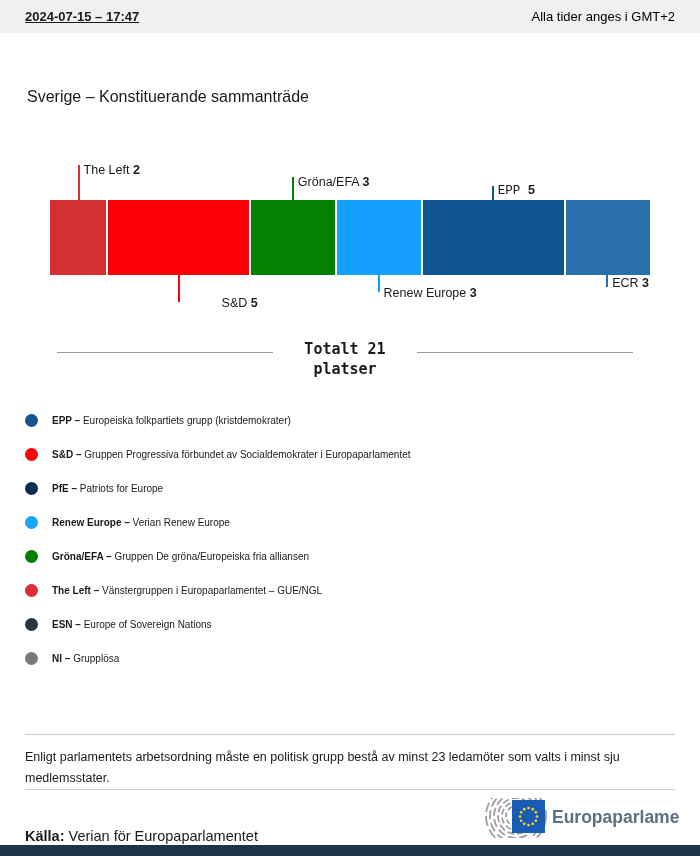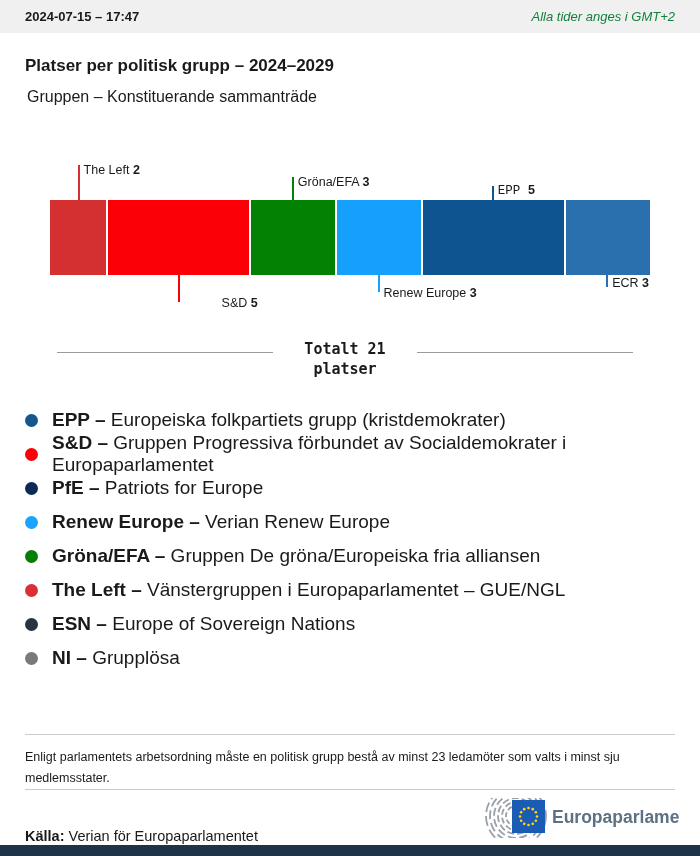--- a/index.html
+++ b/index.html
@@ -2,22 +2,22 @@
 <html><head>
 <meta charset="utf-8">
 <style>
   html,body{margin:0;padding:0;background:#fff;}
   .page{position:relative;width:700px;height:856px;background:#ffffff;overflow:hidden;
         font-family:"Liberation Sans", sans-serif;color:#1a1a1a;}
   
   .topbar{position:absolute;top:0;left:0;right:0;height:33px;background:#f0f0f0;
           display:flex;align-items:center;justify-content:space-between;
           padding:0 25px;box-sizing:border-box;font-size:13px;}
-  .topbar .dt{font-weight:bold;}
-  .topbar .tz{font-weight:normal;color:#15803d;font-style:italic;}
+  .topbar .dt{font-weight:bold;text-decoration:underline;}
+  .topbar .tz{font-weight:normal;color:#000000;}
   
   .title{position:absolute;left:25px;top:56px;font-size:17px;font-weight:bold;}
   .subtitle{position:absolute;left:27px;top:88px;font-size:16px;font-weight:normal;}
   
   .chart{position:absolute;left:0;top:150px;width:700px;height:165px;}
   .seat-bar{position:absolute;left:50px;top:50px;width:600px;height:75px;
             display:flex;gap:2px;}
   .seat-seg{height:100%;}
   .bar-tick{position:absolute;width:2px;}
   .bar-label{position:absolute;font-size:12.5px;white-space:nowrap;color:#1a1a1a;}
@@ -27,21 +27,21 @@
              padding:0 67px 0 57px;display:flex;align-items:flex-start;}
   .total-line{flex:1;height:1px;background:#9b9b9b;margin-top:13px;}
   .total-text{width:132px;margin:0 6px;text-align:center;
               font-family:"DejaVu Sans Mono", monospace;font-size:15px;
               font-weight:bold;line-height:20px;}
   
   .legend-title{position:absolute;left:25px;top:377px;font-size:17px;font-weight:bold;}
   .legend-list{position:absolute;left:25px;top:410px;width:650px;}
   .legend-item{display:flex;align-items:center;height:20px;margin-bottom:14px;}
   .legend-dot{width:13px;height:13px;border-radius:50%;margin-right:14px;flex:0 0 13px;}
-  .legend-text{font-size:19px;}
+  .legend-text{font-size:10px;}
   .legend-text b{font-weight:bold;}
   
   .divider{position:absolute;left:25px;right:25px;height:1px;background:#cccccc;}
   .divider.d1{top:734px;}
   .divider.d2{top:789px;}
   .footnote{position:absolute;left:25px;top:747px;width:645px;font-size:12.5px;
             line-height:21px;}
   .source-row{position:absolute;left:25px;right:25px;top:798px;height:40px;}
   .source-text{position:absolute;left:0;top:22px;font-size:14.5px;margin-top:8px;}
   .source-text b{font-weight:bold;}
@@ -52,22 +52,21 @@
 </head>
 <body>
 
 <div class="page">
 
   <div class="topbar">
     <span class="dt">2024-07-15 – 17:47</span>
     <span class="tz">Alla tider anges i GMT+2</span>
   </div>
 
-  <div class="title">Platser per politisk grupp – 2024–2029</div>
-  <div class="subtitle">Gruppen – Konstituerande sammanträde</div>
+  <div class="subtitle">Sverige – Konstituerande sammanträde</div>
 
   <div class="chart" id="chart">
     <div class="seat-bar" id="seat-bar">
         <div class="seat-seg" style="flex-grow: 2; background: rgb(212, 47, 49);"></div>
         <div class="seat-seg" style="flex-grow: 5; background: rgb(251, 0, 7);"></div>
         <div class="seat-seg" style="flex-grow: 3; background: rgb(3, 129, 3);"></div>
         <div class="seat-seg" style="flex-grow: 3; background: rgb(20, 160, 252);"></div>
         <div class="seat-seg" style="flex-grow: 5; background: rgb(14, 84, 144);"></div>
         <div class="seat-seg" style="flex-grow: 3; background: rgb(42, 112, 174);"></div>
       </div>

